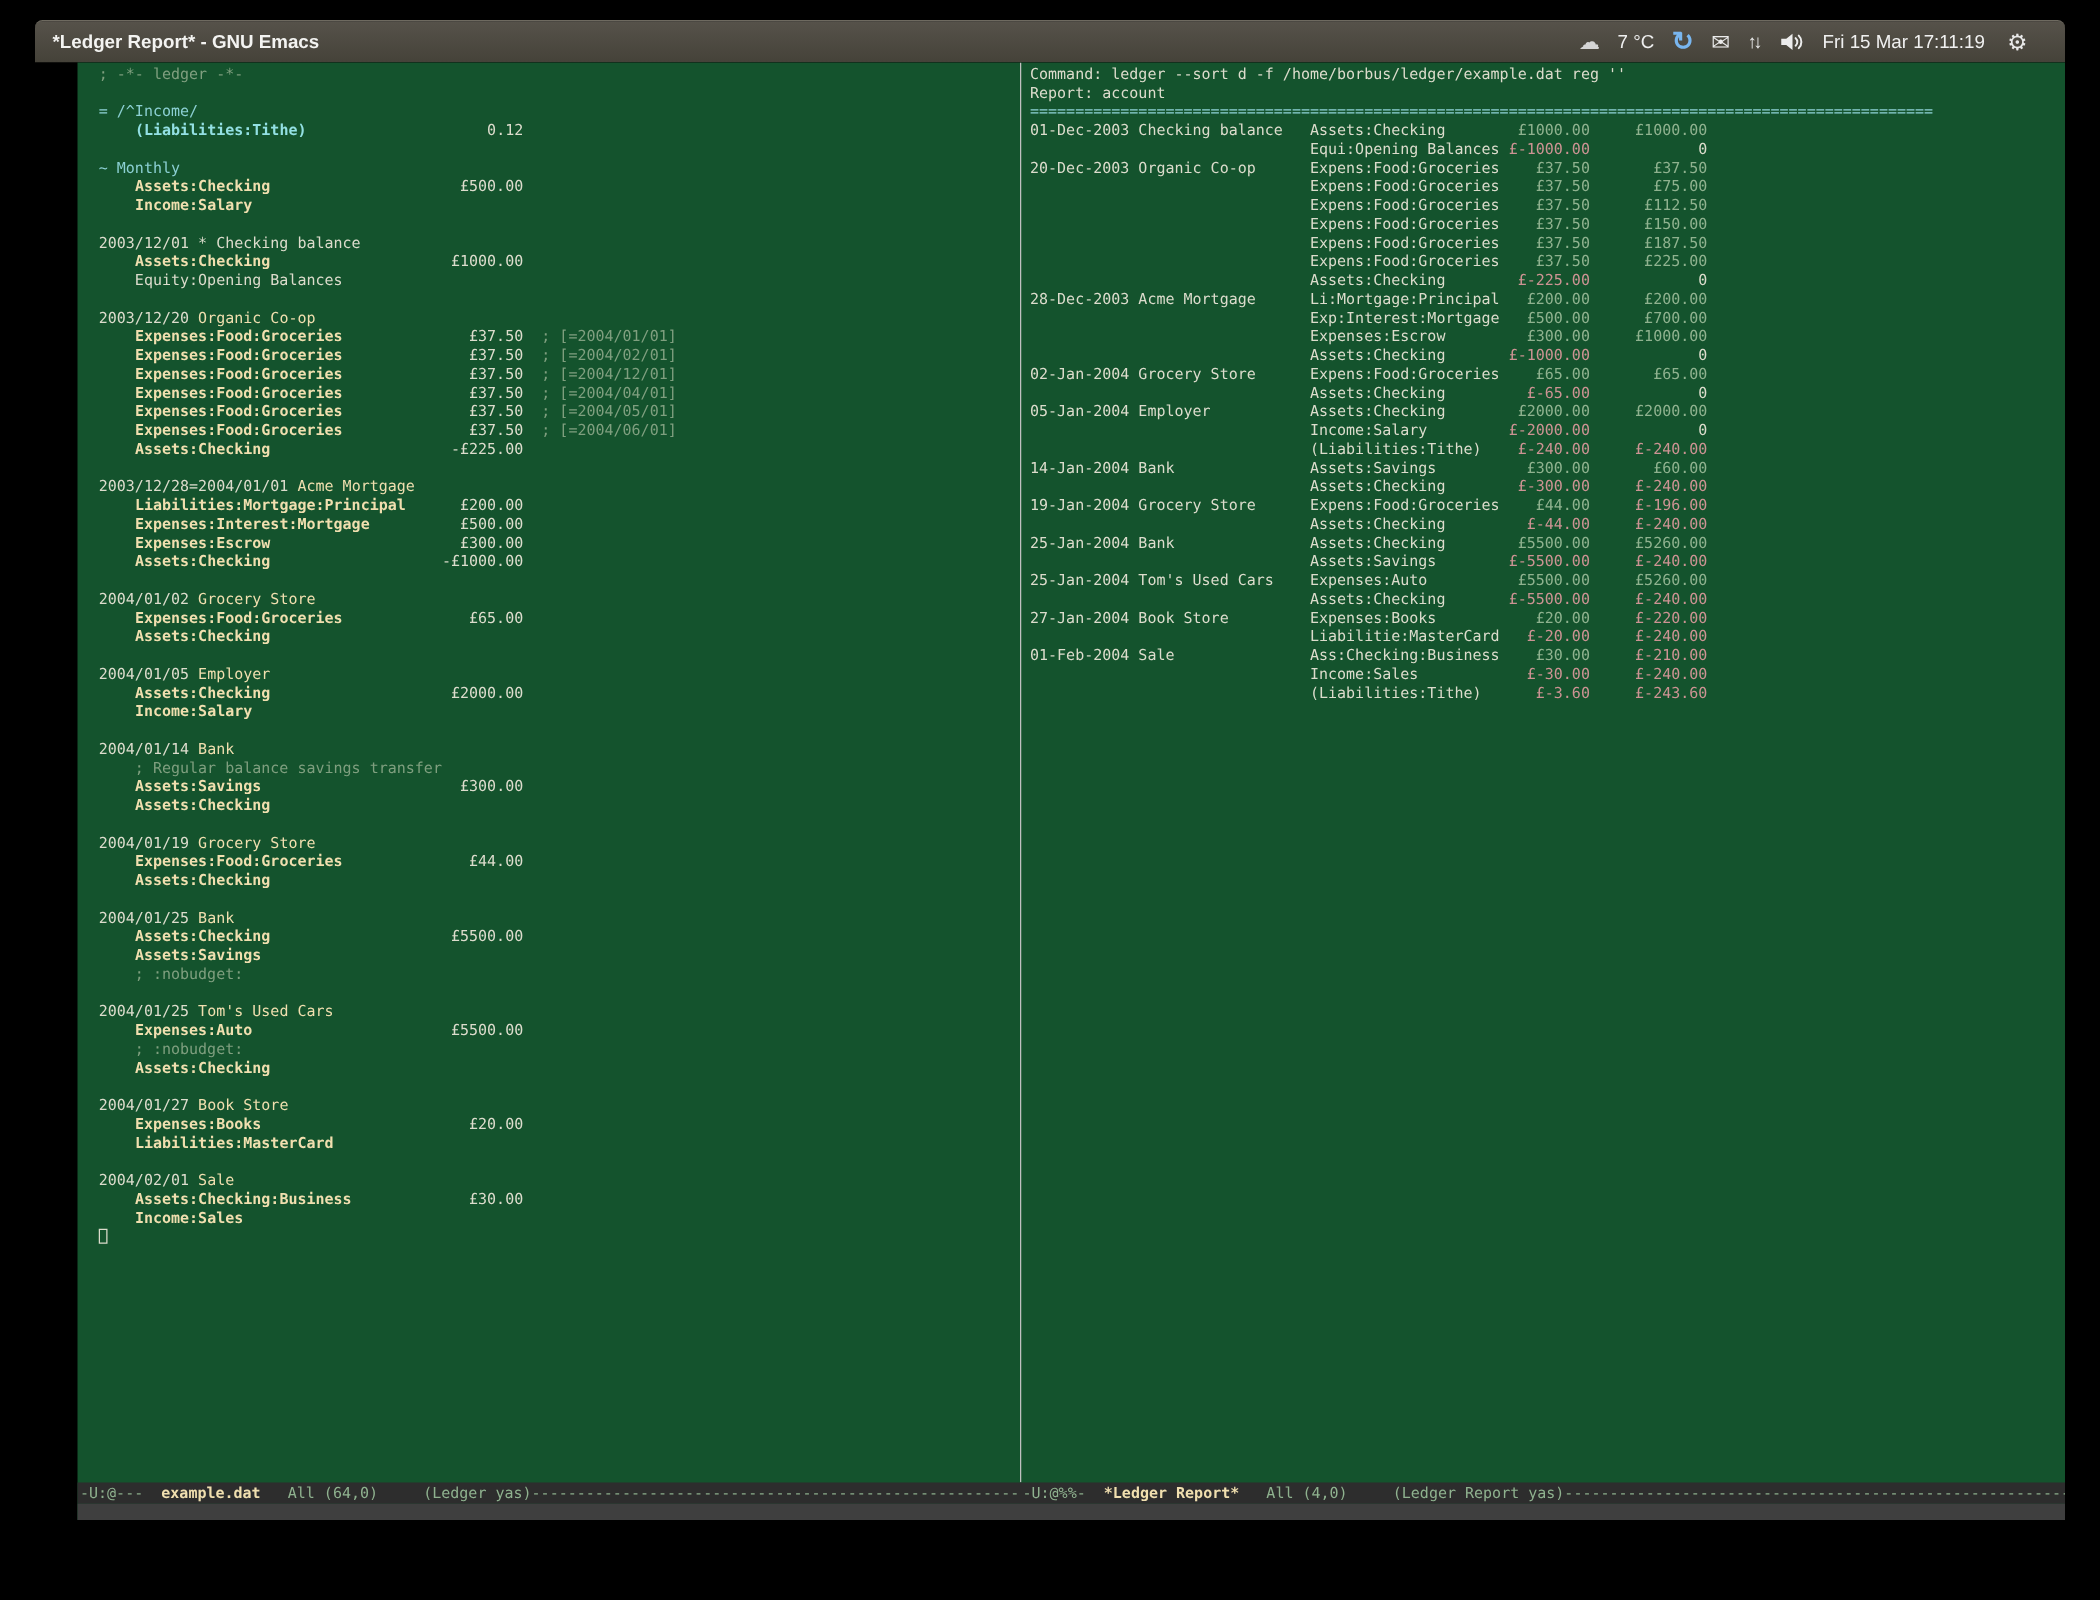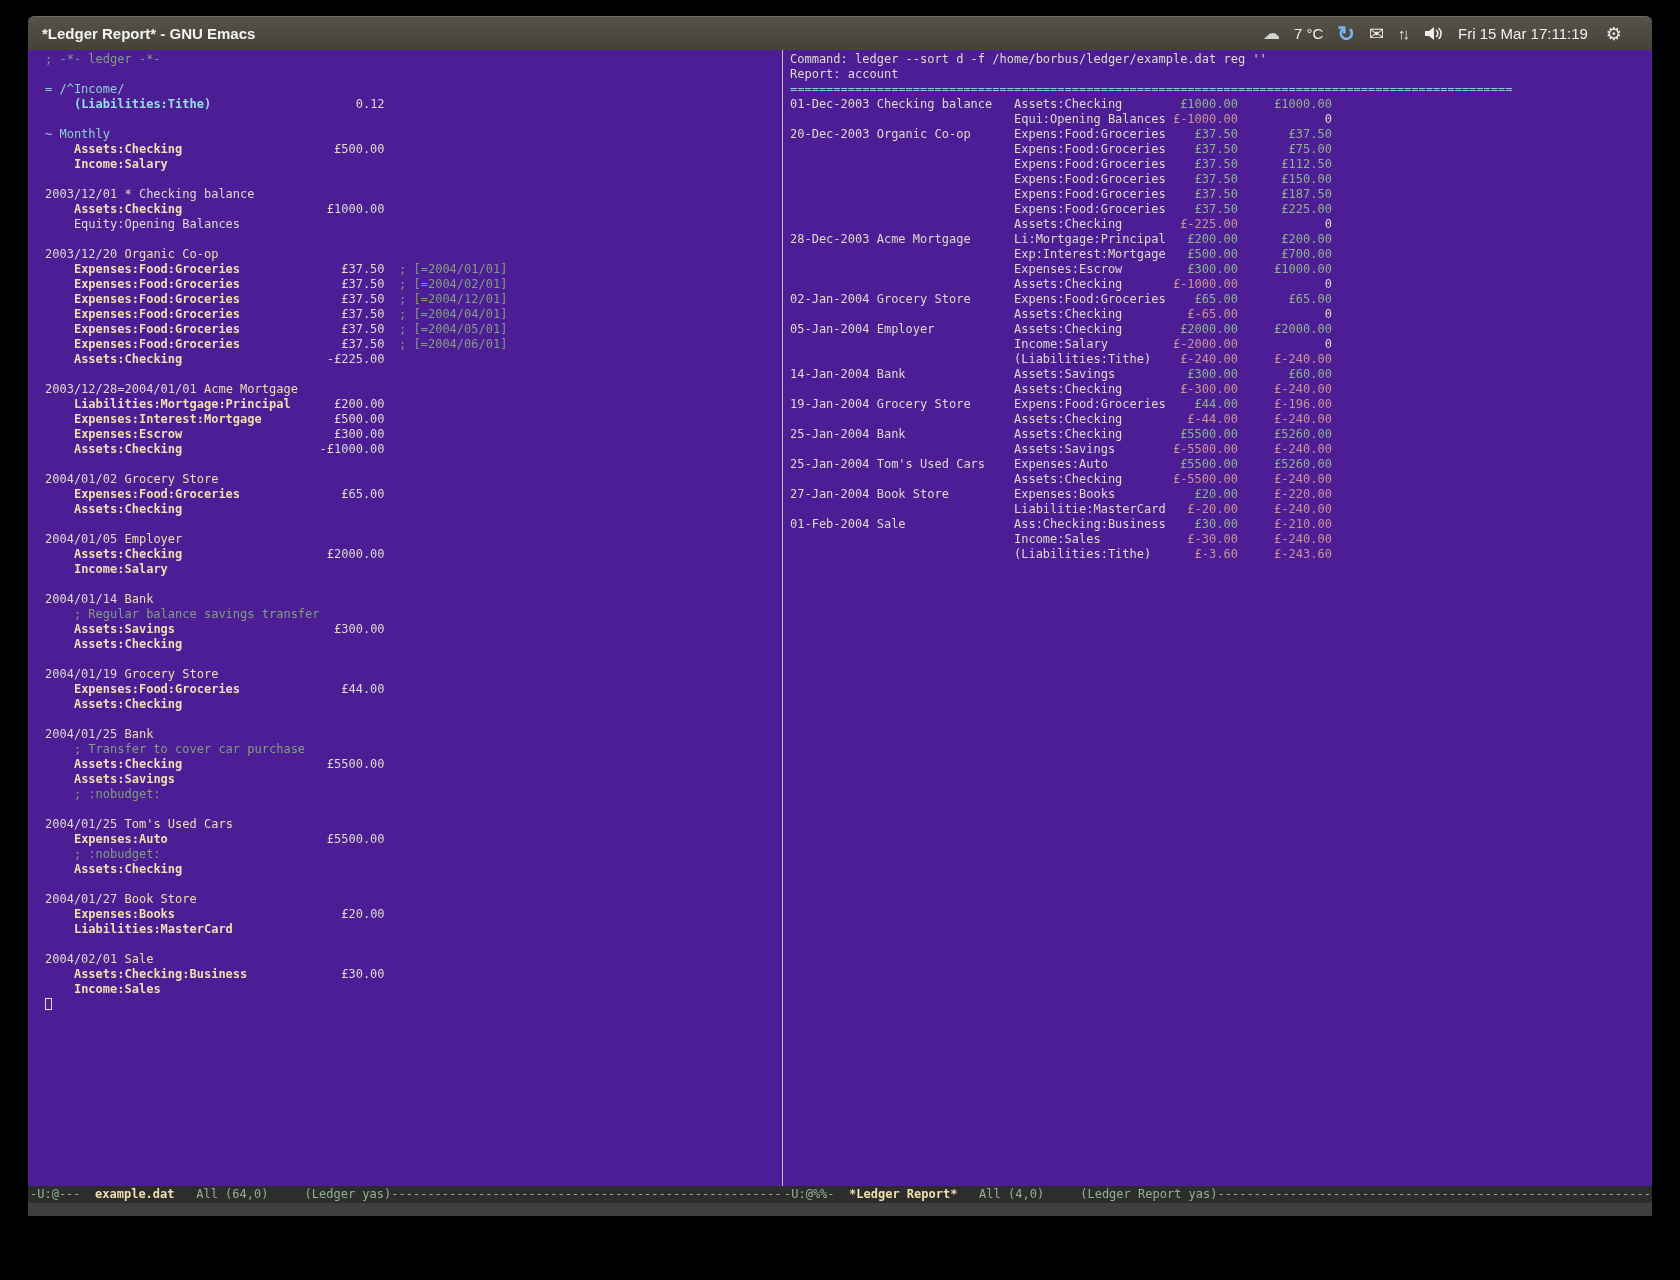--- a/index.html
+++ b/index.html
@@ -18,21 +18,21 @@
     padding-right:16px;}
   .icn{display:inline-block;line-height:1;}
   .weather{font-size:17px;color:#d4d4d4;}
   .refresh{font-size:21px;font-weight:bold;color:#79b6ef;}
   .mail{font-size:18px;color:#ececec;}
   .net{font-size:15px;font-weight:bold;letter-spacing:-3px;color:#ececec;padding-right:3px;}
   .gear{font-size:18px;color:#e8e8e8;margin-left:4px;}
   .clock{color:#f0f0f0;}
 
   
-  .emacs{height:1166px;background:#4c1d95;display:flex;flex-direction:column;}
+  .emacs{height:1166px;background:#14532d;display:flex;flex-direction:column;margin-left:34px;}
   .windows{height:1136px;display:flex;overflow:hidden;}
   .win{overflow:hidden;box-sizing:border-box;padding-top:2px;}
   .win-left{width:754px;padding-left:17px;}
   .vdiv{width:1px;background:#c0c0c0;}
   .win-right{flex:1;padding-left:7px;}
 
   .bufline{white-space:pre;height:15px;line-height:15px;font-size:12px;color:#dcdccc;}
   .d{color:#dcdccc}
   .c{color:#7f9f7f}
   .k{color:#8cd0d3}
@@ -122,21 +122,20 @@
           <div class="bufline"><span class="d">2004/01/14 </span><span class="p">Bank</span></div>
           <div class="bufline"><span class="c">    ; Regular balance savings transfer</span></div>
           <div class="bufline"><span class="d">    </span><span class="a">Assets:Savings</span><span class="d">                      £300.00</span></div>
           <div class="bufline"><span class="d">    </span><span class="a">Assets:Checking</span></div>
           <div class="bufline"></div>
           <div class="bufline"><span class="d">2004/01/19 </span><span class="p">Grocery Store</span></div>
           <div class="bufline"><span class="d">    </span><span class="a">Expenses:Food:Groceries</span><span class="d">              £44.00</span></div>
           <div class="bufline"><span class="d">    </span><span class="a">Assets:Checking</span></div>
           <div class="bufline"></div>
           <div class="bufline"><span class="d">2004/01/25 </span><span class="p">Bank</span></div>
-          <div class="bufline"><span class="c">    ; Transfer to cover car purchase</span></div>
           <div class="bufline"><span class="d">    </span><span class="a">Assets:Checking</span><span class="d">                    £5500.00</span></div>
           <div class="bufline"><span class="d">    </span><span class="a">Assets:Savings</span></div>
           <div class="bufline"><span class="c">    ; :nobudget:</span></div>
           <div class="bufline"></div>
           <div class="bufline"><span class="d">2004/01/25 </span><span class="p">Tom's Used Cars</span></div>
           <div class="bufline"><span class="d">    </span><span class="a">Expenses:Auto</span><span class="d">                      £5500.00</span></div>
           <div class="bufline"><span class="c">    ; :nobudget:</span></div>
           <div class="bufline"><span class="d">    </span><span class="a">Assets:Checking</span></div>
           <div class="bufline"></div>
           <div class="bufline"><span class="d">2004/01/27 </span><span class="p">Book Store</span></div>

